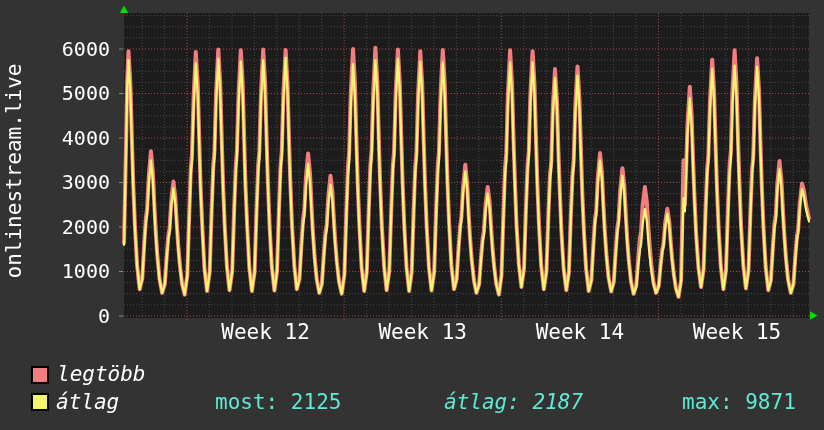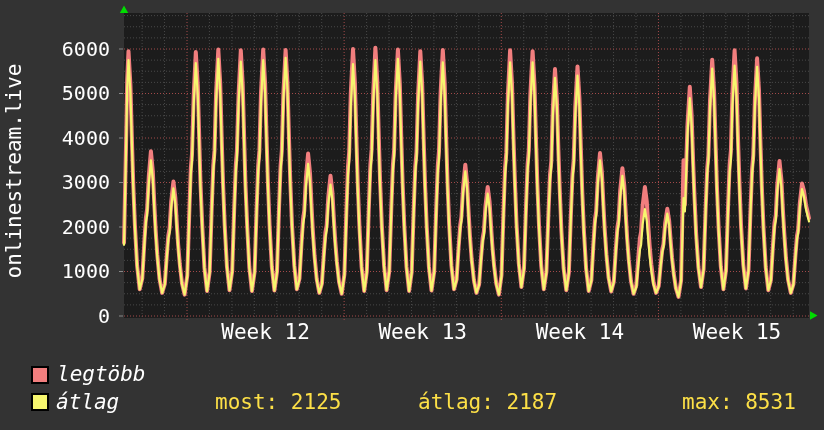--- a/index.html
+++ b/index.html
@@ -6,21 +6,21 @@
   body{width:824px;height:430px;overflow:hidden;background:#333333;
        font-family:"DejaVu Sans Mono","Liberation Mono",monospace;}
   .graph{position:relative;width:824px;height:430px;background:#333333;}
   svg{position:absolute;left:0;top:0;}
   svg text{font-family:"DejaVu Sans Mono","Liberation Mono",monospace;fill:#ffffff;}
   .ytitle{position:absolute;left:-95px;top:158px;width:218px;height:26px;
           text-align:center;color:#ffffff;font-size:21px;line-height:26px;
           transform:rotate(-90deg);white-space:nowrap;}
   .legend-swatch{position:absolute;width:14px;height:14px;border:2px solid #000000;}
   .legend-label{position:absolute;color:#ffffff;font-size:21px;line-height:22px;white-space:pre;font-style:italic;}
-  .stat{position:absolute;color:#fde047;font-size:21px;line-height:22px;white-space:pre;}
+  .stat{position:absolute;color:#5eead4;font-size:21px;line-height:22px;white-space:pre;}
 </style>
 </head>
 <body>
 
 <div class="graph">
 
   <div class="ytitle">onlinestream.live</div>
 
   <svg id="chart" width="824" height="352">
       <rect x="124" y="13" width="685" height="305" fill="#1c1c1c"></rect>
@@ -112,15 +112,15 @@
       </g>
     </svg>
 
   <span class="legend-swatch" style="left: 31px; top: 366px; background: rgb(241, 126, 126);"></span>
   <span class="legend-label" style="left:57px;top:363px;">legtöbb</span>
 
   <span class="legend-swatch" style="left: 31px; top: 393px; background: rgb(246, 246, 110);"></span>
   <span class="legend-label" style="left:56px;top:391px;">átlag</span>
 
   <span class="stat" style="left:215px;top:391px;">most: 2125</span>
-  <span class="stat" style="left:418px;top:391px;">átlag: 2187</span>
-  <span class="stat" style="left:682px;top:391px;">max: 8531</span>
+  <span class="stat" style="left:444px;top:391px;font-style:italic;">átlag: 2187</span>
+  <span class="stat" style="left:682px;top:391px;">max: 9871</span>
 </div>
 
 </body></html>

